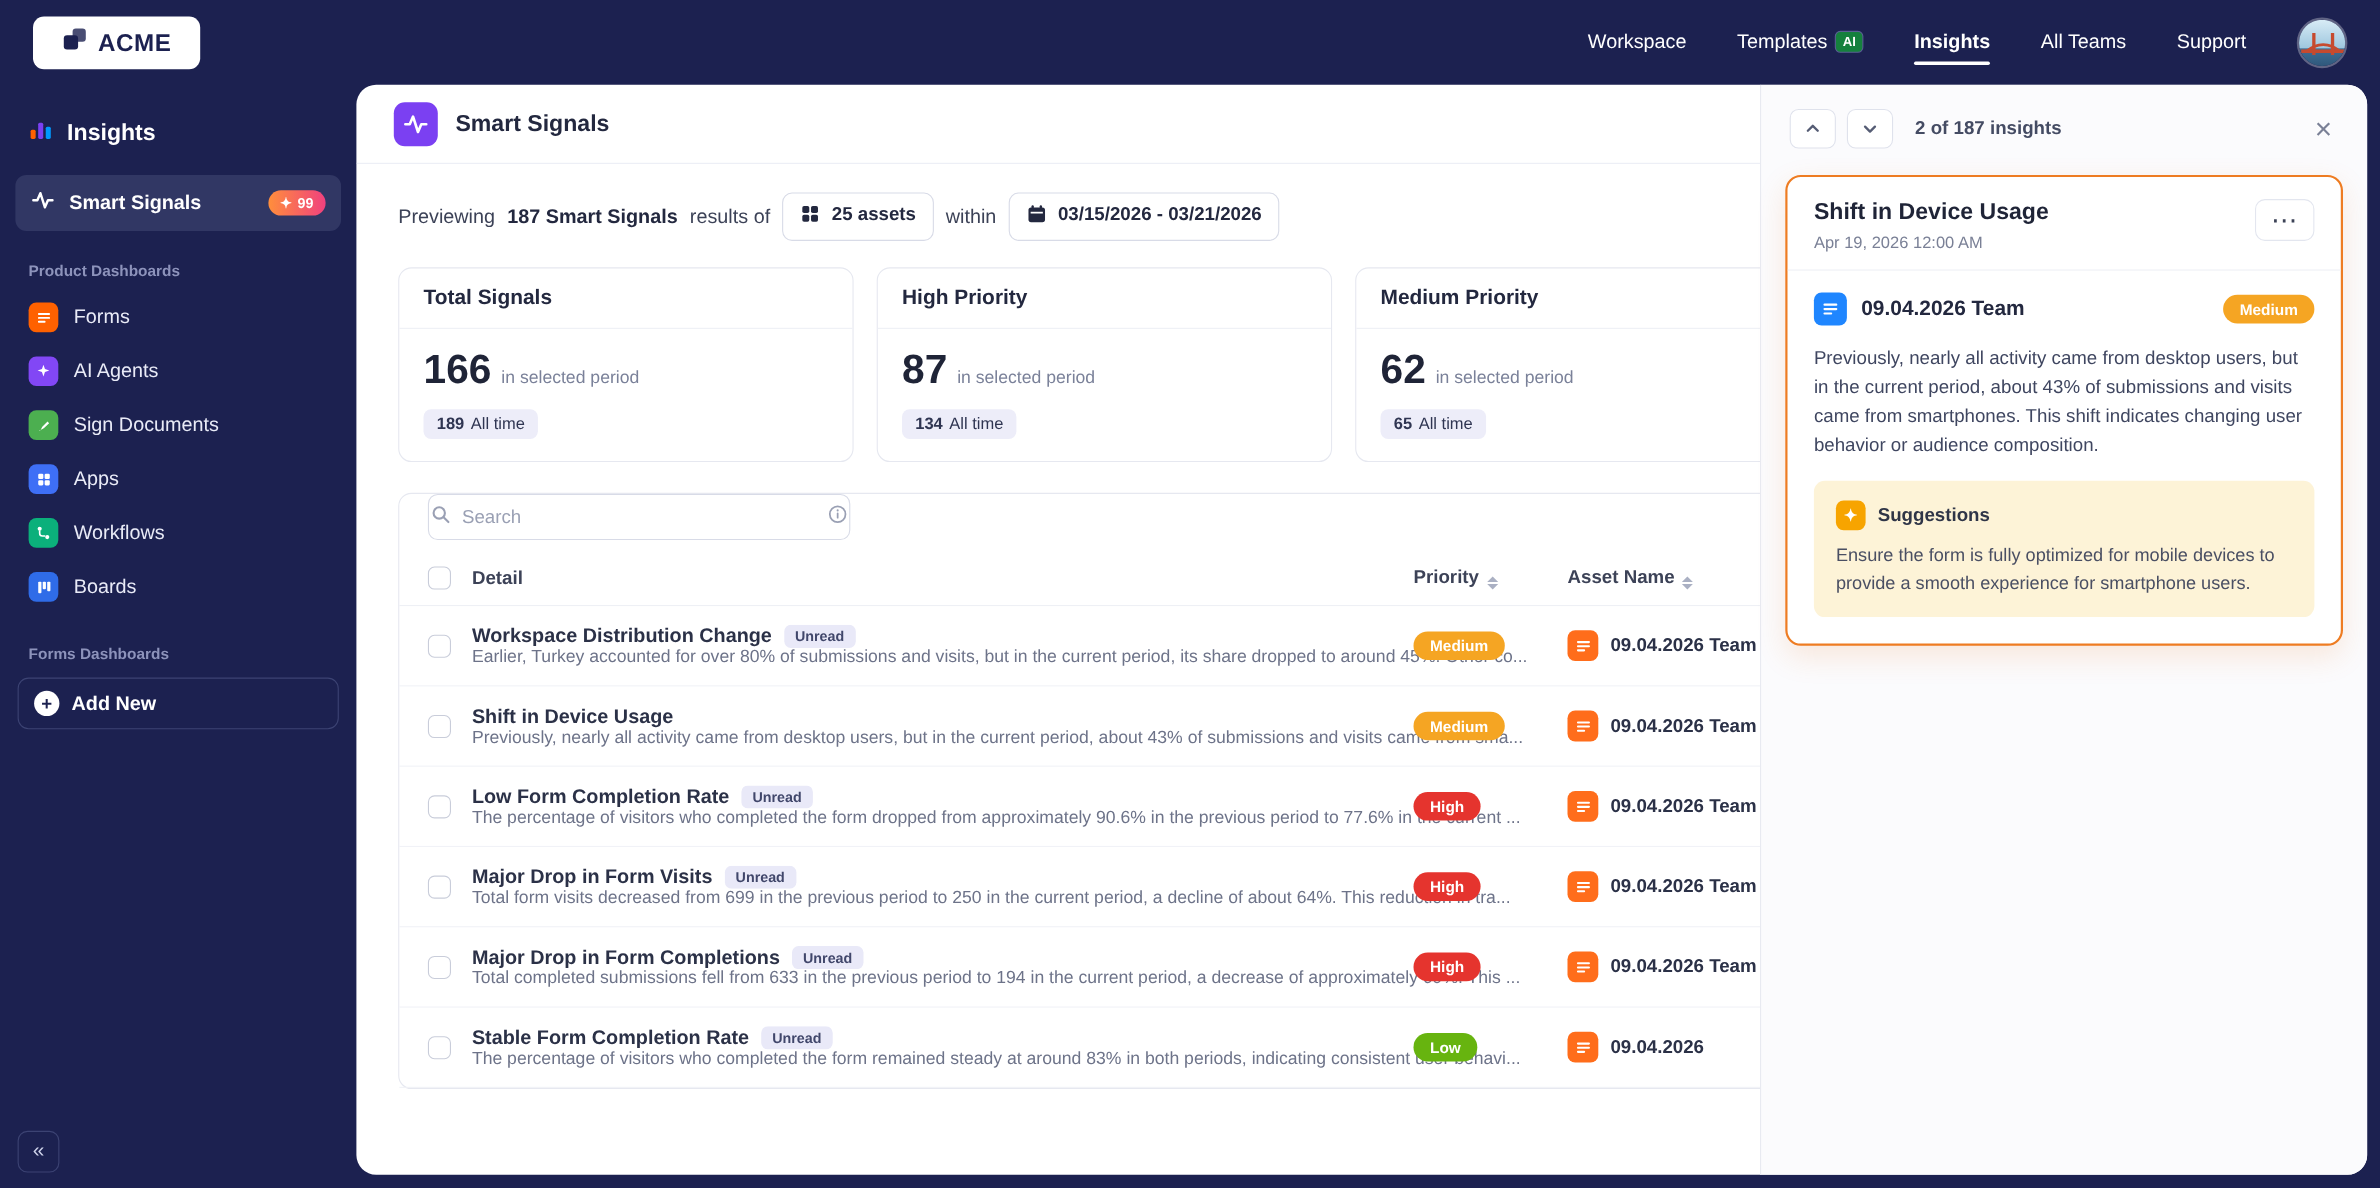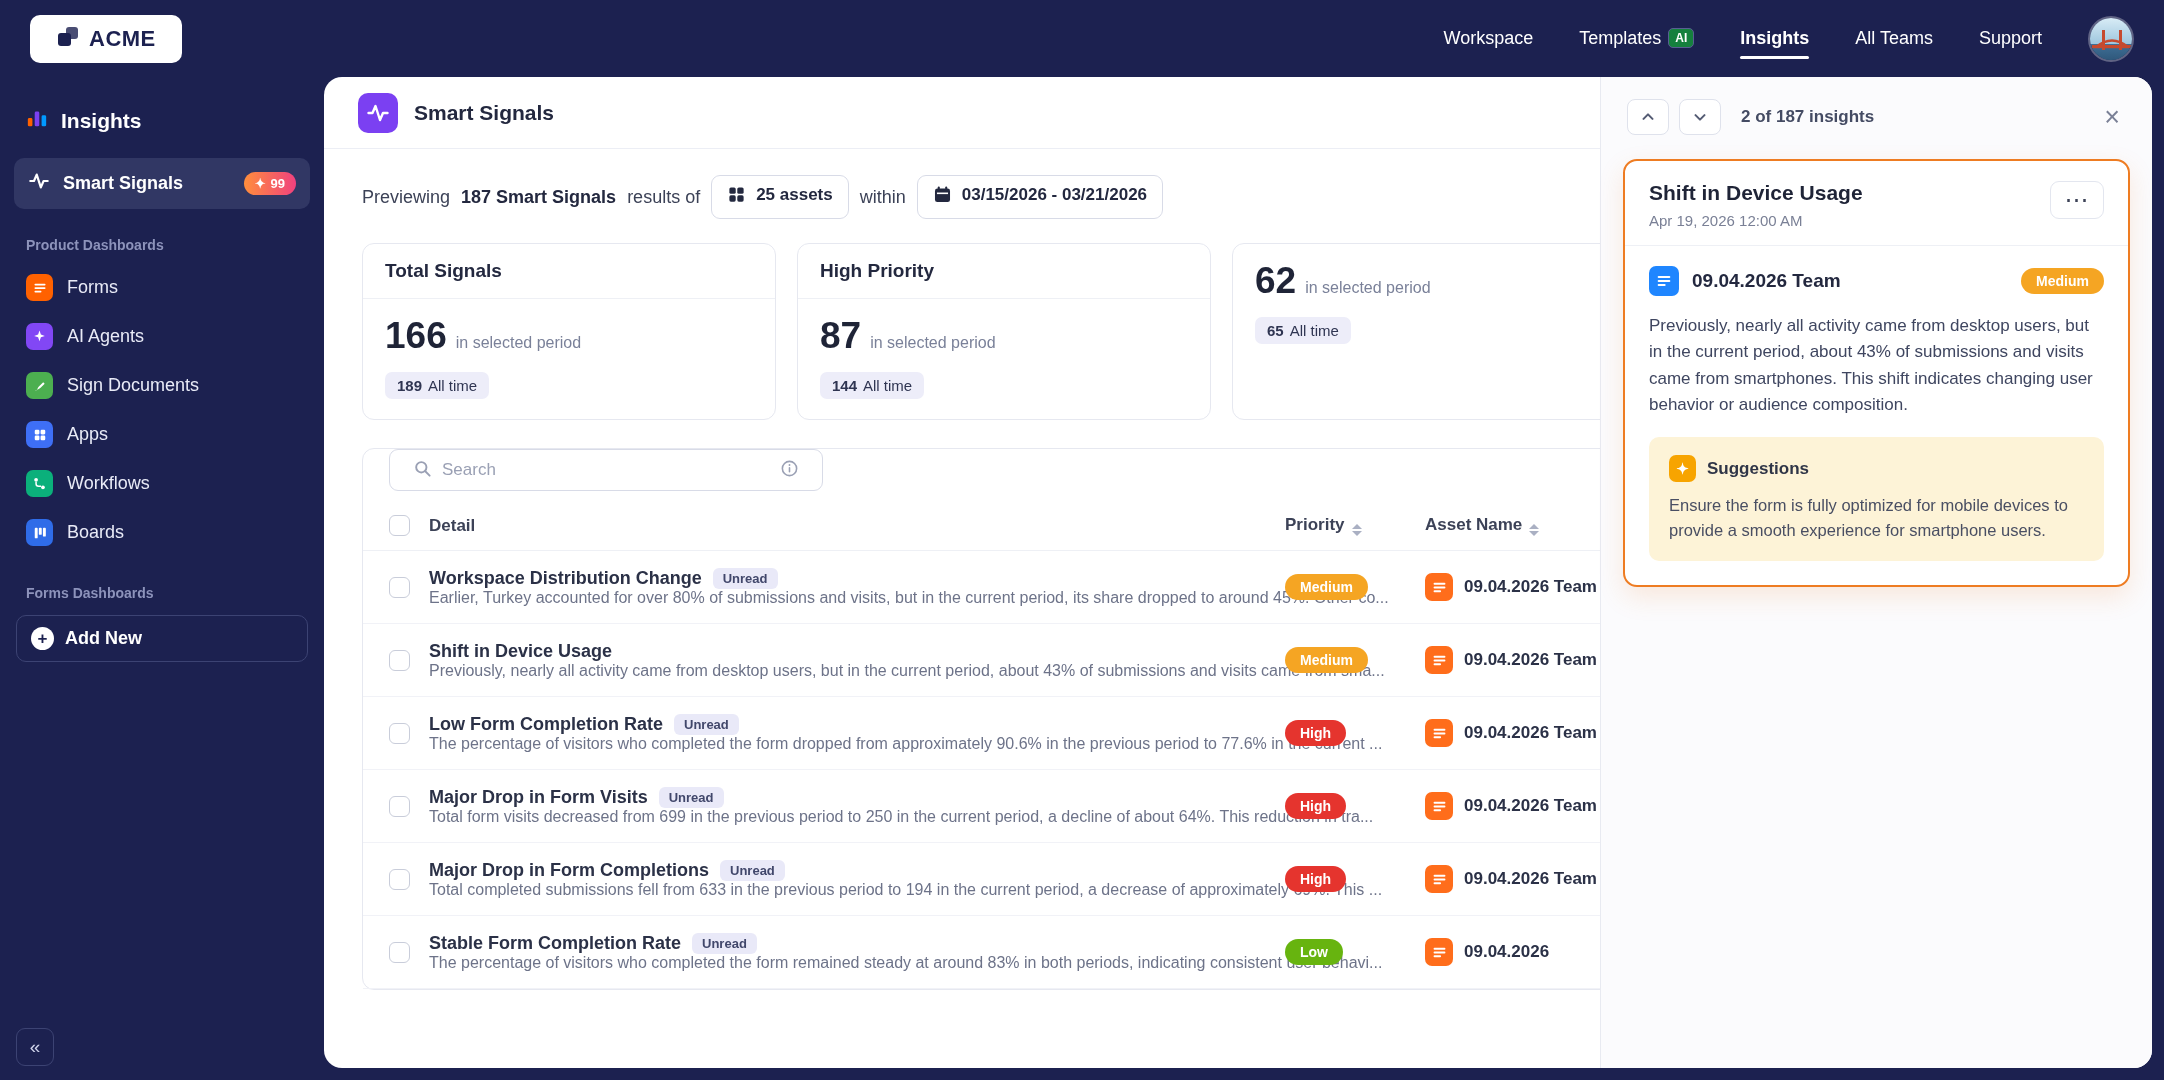--- a/index.html
+++ b/index.html
@@ -53,21 +53,21 @@
   .stat-title { padding:16px 22px; font-size:19px; font-weight:700; color:#23283f; border-bottom:1px solid #eef0f5; }
   .stat-body { padding:16px 22px 20px; }
   .stat-line { display:flex; align-items:baseline; gap:9px; }
   .stat-value { font-size:37px; font-weight:800; color:#1f2437; }
   .stat-caption { font-size:16px; color:#7a8199; }
   .stat-badge { margin-top:15px; display:inline-flex; gap:6px; background:#ededf9; border-radius:7px; padding:5px 12px; font-size:15px; color:#2f3552; }
   .stat-badge .v { font-weight:700; }
 
   .highlights { margin:28px 0 0 38px; border:1px solid #e6e8f0; border-radius:12px; width:1330px; background:#fff; }
   .hl-title { padding:22px 26px 16px; font-size:20px; font-weight:700; color:#23283f; }
-  .search { margin:0 0 10px 26px; width:434px; height:42px; border:1px solid #d8dbe7; border-radius:9px; display:flex; align-items:center; padding:0 23px; gap:10px; background:#fff; }
+  .search { margin:0 0 10px 26px; width:384px; height:42px; border:1px solid #d8dbe7; border-radius:9px; display:flex; align-items:center; padding:0 1px; gap:10px; background:#fff; }
   .search input { border:none; outline:none; flex:1; font-size:17px; color:#3c4257; font-family:"Liberation Sans",sans-serif; background:transparent; }
   .search input::placeholder { color:#9aa0b4; }
 
   .thead, .trow { display:flex; align-items:center; padding:0 26px; }
   .thead { height:50px; border-bottom:1px solid #eef0f5; color:#3c4257; font-weight:700; font-size:17px; }
   .col-check { width:40px; flex:none; }
   .col-detail { flex:1 1 auto; min-width:0; padding-right:20px; }
   .col-priority { width:140px; flex:none; }
   .col-asset { width:240px; flex:none; }
   .checkbox { display:block; width:21px; height:21px; border:1.5px solid #c9cdda; border-radius:6px; background:#fff; cursor:pointer; }
@@ -297,26 +297,27 @@
         </div>
       </div>
       <div class="stat-card">
         <div class="stat-title">High Priority</div>
         <div class="stat-body">
           <div class="stat-line">
               <span class="stat-value">87</span>
               <span class="stat-caption">in selected period</span>
             </div>
           <span class="stat-badge">
-              <span class="v">144</span>
+              <span class="v">134</span>
               <span>All time</span>
             </span>
         </div>
       </div>
       <div class="stat-card">
+        <div class="stat-title">Medium Priority</div>
         <div class="stat-body">
           <div class="stat-line">
               <span class="stat-value">62</span>
               <span class="stat-caption">in selected period</span>
             </div>
           <span class="stat-badge">
               <span class="v">65</span>
               <span>All time</span>
             </span>
         </div>

